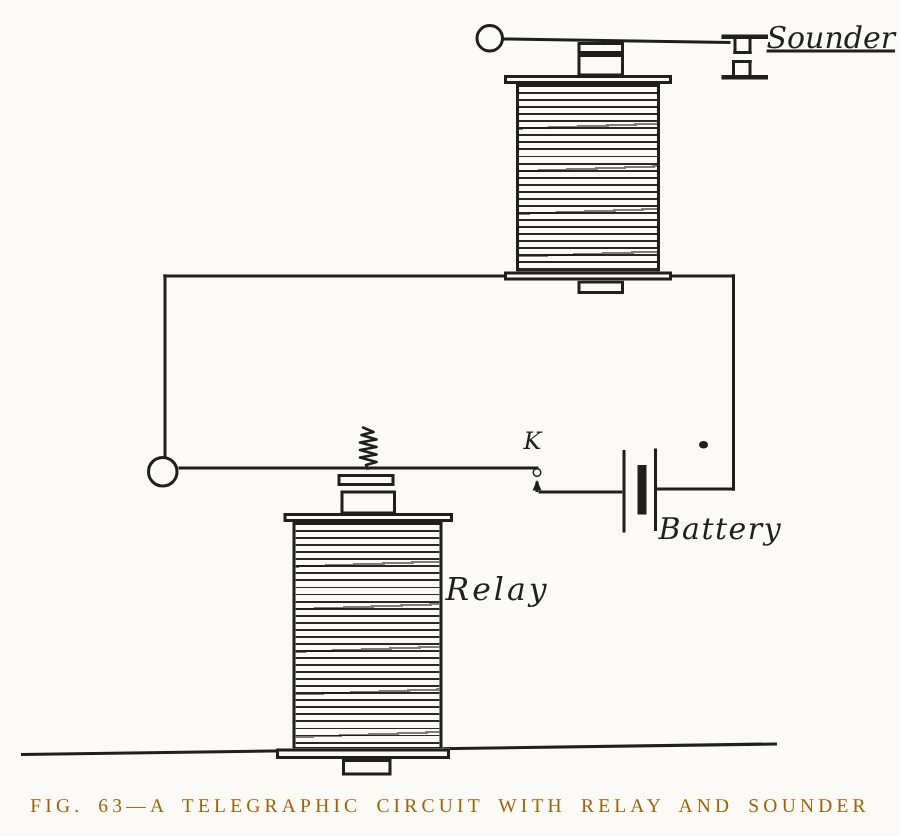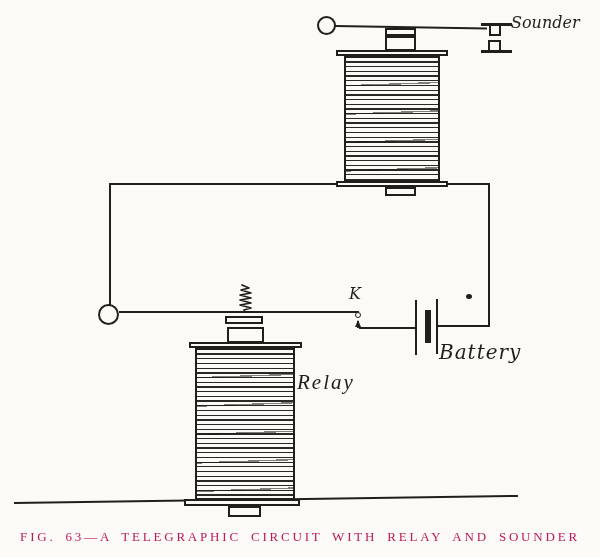--- a/index.html
+++ b/index.html
@@ -29,21 +29,21 @@
   }
   .circle{position:absolute;border:2.5px solid var(--ink);border-radius:50%;background:var(--paper);box-sizing:border-box;z-index:3;}
   .dot{position:absolute;background:var(--ink);border-radius:50%;}
   .lbl{
     position:absolute;font-style:italic;color:var(--ink);
     font-family:"DejaVu Serif", serif;white-space:nowrap;z-index:5;
   }
   .caption{
     position:absolute;left:0;top:529px;width:600px;text-align:center;
     font-family:"Liberation Serif", serif;font-size:13px;letter-spacing:2.8px;
-    word-spacing:4px;color:#be185d;z-index:5;
+    word-spacing:4px;color:#a16207;z-index:5;
   }
   .u-open-top{position:absolute;border-left:2px solid var(--ink);border-right:2px solid var(--ink);border-bottom:2px solid var(--ink);box-sizing:border-box;}
   .u-open-bottom{position:absolute;border-left:2px solid var(--ink);border-right:2px solid var(--ink);border-top:2px solid var(--ink);box-sizing:border-box;}
   .pin-tri{position:absolute;width:0;height:0;border-left:3px solid transparent;border-right:3px solid transparent;border-bottom:7px solid var(--ink);}
   svg{display:block;}
 </style>
 </head>
 <body>
 
 <div class="fig">
@@ -56,21 +56,21 @@
 
   <div class="circle" style="left:317px;top:16px;width:19px;height:19px;"></div>
   <div class="wire" style="left:335px;top:25px;width:152px;height:2px;transform:rotate(0.9deg);transform-origin:left center;"></div>
   <div class="box" style="left:385px;top:28px;width:31px;height:8px;"></div>
 
   <div class="wire" style="left:481px;top:23px;width:31px;height:3px;"></div>
   <div class="u-open-top" style="left:489px;top:26px;width:12px;height:10px;"></div>
   <div class="u-open-bottom" style="left:488px;top:40px;width:13px;height:10px;"></div>
   <div class="wire" style="left:481px;top:50px;width:31px;height:3px;"></div>
 
-  <div class="lbl" style="left:511px;top:13px;font-size:16px;">Sounder</div>
+  <div class="lbl" style="left:511px;top:13px;font-size:20px;text-decoration:underline;">Sounder</div>
 
   <div class="box" style="left:385px;top:36px;width:31px;height:15px;"></div>
   <div class="flange" style="left:336px;top:50px;width:112px;height:6px;"></div>
   <div class="coil-body" style="left:344px;top:56px;width:96px;height:126px;"></div>
   <div class="flange" style="left:336px;top:181px;width:112px;height:6px;"></div>
   <div class="box" style="left:385px;top:187px;width:31px;height:9px;z-index:3;"></div>
 
   <div class="circle" style="left:98px;top:304px;width:21px;height:21px;"></div>
   <div class="wire" style="left:119px;top:311px;width:240px;height:2px;"></div>
 
@@ -80,21 +80,21 @@
     </svg>
   </div>
 
   <div class="box" style="left:225px;top:316px;width:38px;height:8px;"></div>
   <div class="box" style="left:227px;top:327px;width:37px;height:16px;"></div>
   <div class="flange" style="left:189px;top:342px;width:113px;height:6px;"></div>
   <div class="coil-body" style="left:195px;top:348px;width:100px;height:152px;"></div>
   <div class="flange" style="left:184px;top:499px;width:116px;height:7px;"></div>
   <div class="box" style="left:228px;top:506px;width:33px;height:11px;z-index:3;"></div>
 
-  <div class="lbl" style="left:297px;top:370px;font-size:21px;letter-spacing:2px;font-family:Liberation Serif, serif;">Relay</div>
+  <div class="lbl" style="left:297px;top:381px;font-size:21px;letter-spacing:2px;">Relay</div>
 
   <div class="lbl" style="left:349px;top:284px;font-size:16px;">K</div>
   <div class="circle" style="left:355px;top:312px;width:6px;height:6px;border-width:1.5px;"></div>
   <div class="pin-tri" style="left:355px;top:320px;"></div>
   <div class="wire" style="left:357px;top:321px;width:2px;height:7px;"></div>
 
   <div class="wire" style="left:359px;top:327px;width:56px;height:2px;"></div>
   <div class="wire" style="left:415px;top:300px;width:2px;height:55px;"></div>
   <div class="wire" style="left:425px;top:310px;width:6px;height:33px;"></div>
   <div class="wire" style="left:436px;top:299px;width:2px;height:55px;"></div>

